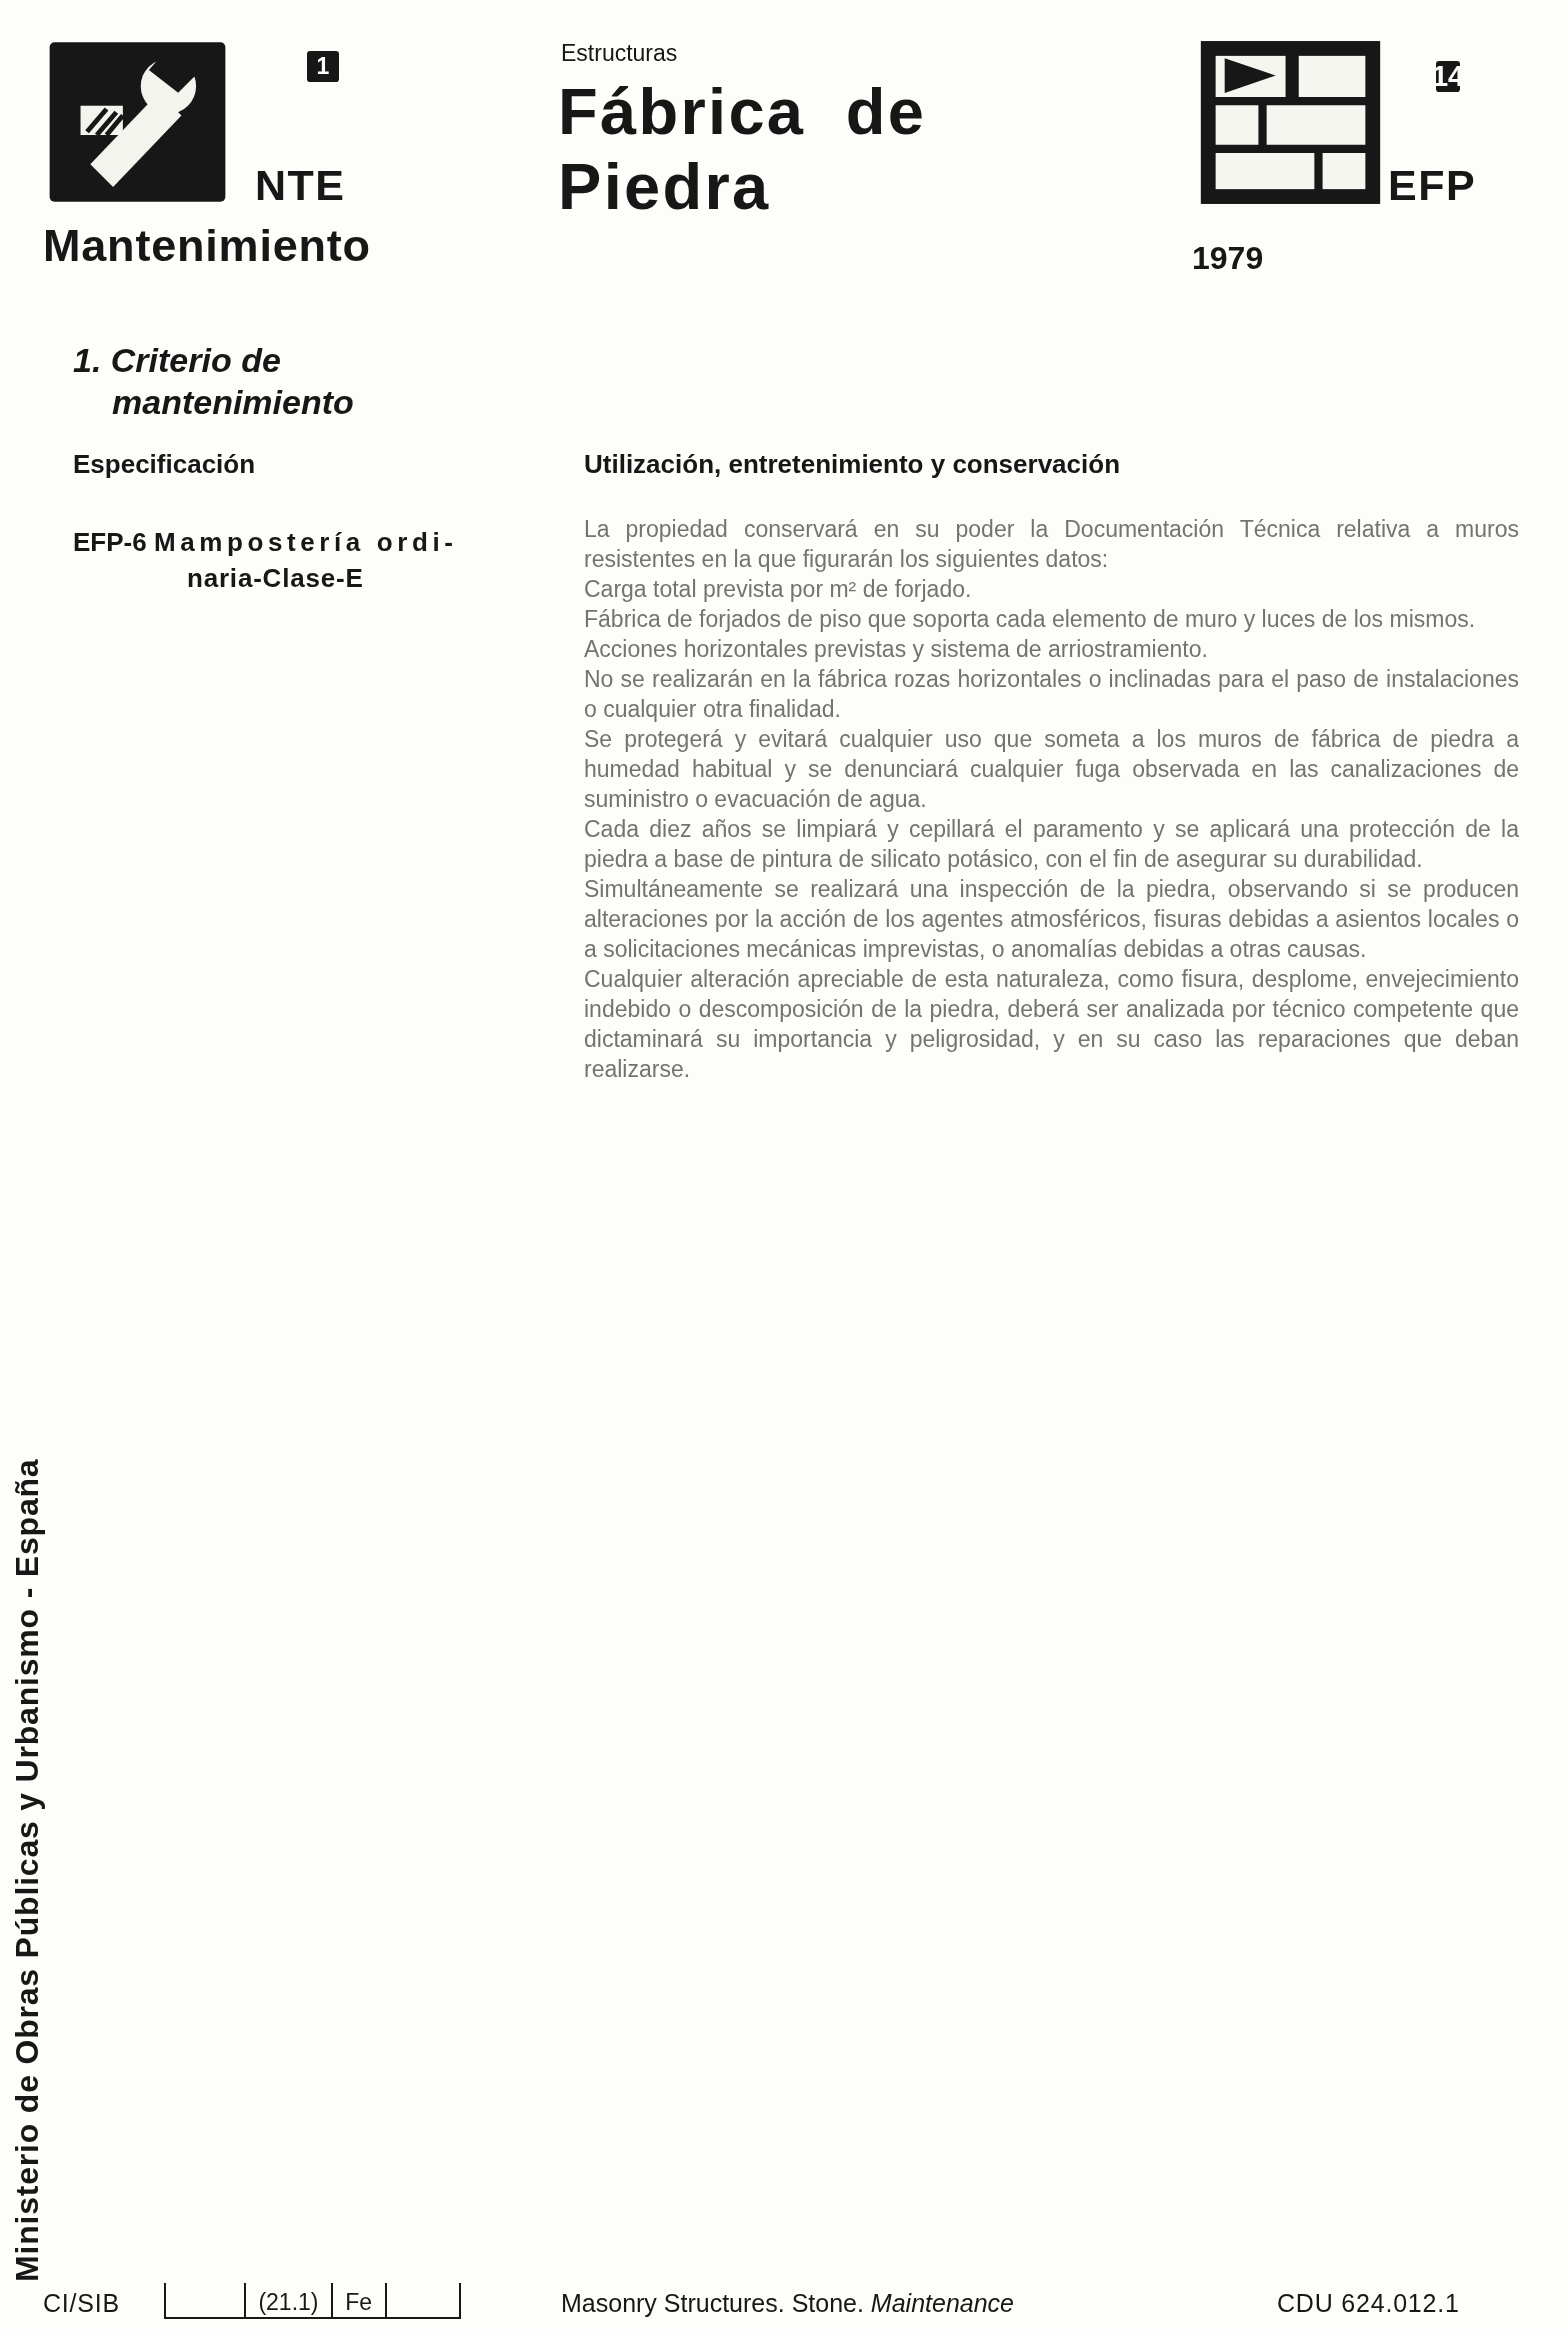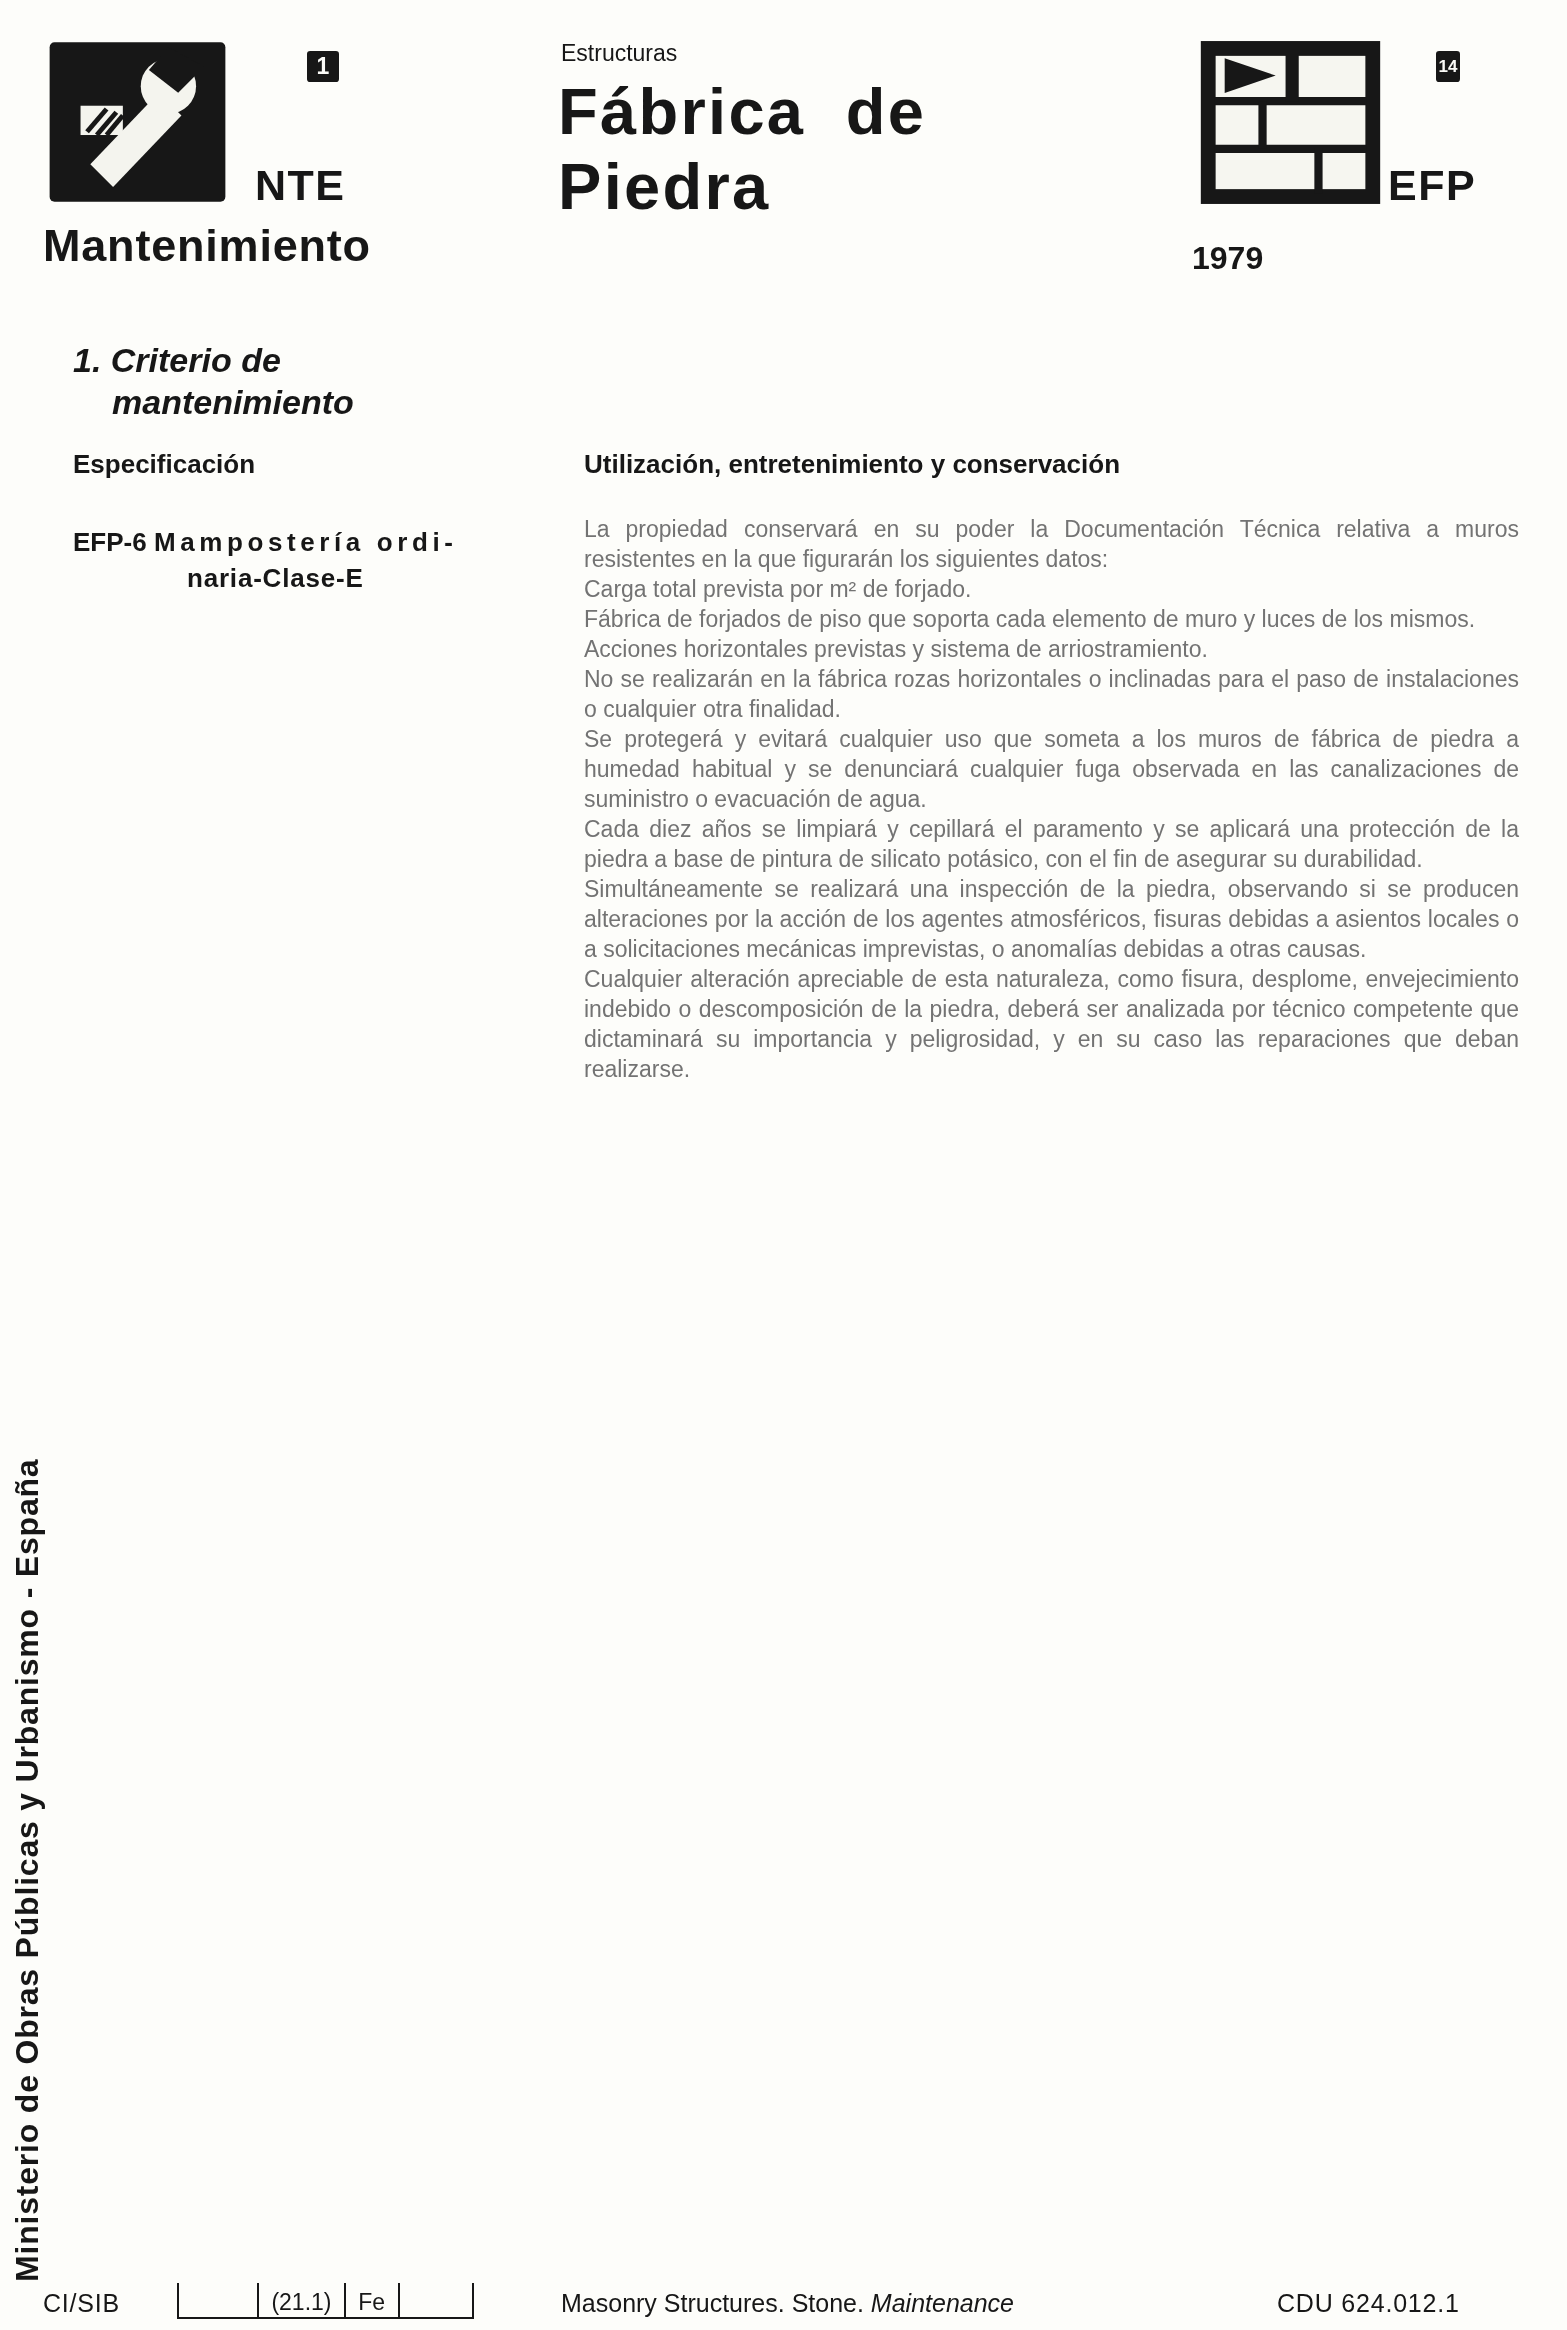--- a/index.html
+++ b/index.html
@@ -14,21 +14,21 @@
   }
 
   
   .logo-wrench { position:absolute; left:48px; top:40px; width:179px; height:164px; }
   .badge {
     position:absolute; background:#171717; color:#fbfbf8;
     font-weight:bold; display:flex; align-items:center; justify-content:center;
     border-radius:3.1px;
   }
   .badge-one  { left:307px; top:51px; width:32px; height:31px; font-size:23px; }
-  .badge-fourteen { left:1436px; top:51px; width:24px; height:31px; font-size:17px; }
+  .badge-fourteen { left:1436px; top:61px; width:24px; height:31px; font-size:29px; }
   .nte { position:absolute; left:255px; top:161px; font-size:43px; font-weight:bold; letter-spacing:1.5px; }
   .mantenimiento { position:absolute; left:43px; top:220px; font-size:45px; font-weight:bold; letter-spacing:0.8px; }
 
   .estructuras { position:absolute; left:561px; top:40px; font-size:23px; }
   .doc-title { position:absolute; left:558px; top:74px; font-size:65px; font-weight:bold; line-height:75px; letter-spacing:2.3px; word-spacing:20px; }
 
   .brick-icon { position:absolute; left:1200px; top:40px; width:181px; height:165px; }
   .efp  { position:absolute; left:1388px; top:161px; font-size:43px; font-weight:bold; letter-spacing:1.5px; }
   .year { position:absolute; left:1192px; top:240px; font-size:32px; font-weight:bold; }
 
@@ -60,21 +60,21 @@
   .vertical-label {
     position:absolute; left:9.3px; top:2282px;
     transform-origin:0 0; transform:rotate(-90deg);
     white-space:nowrap;
     font-size:32px; font-weight:bold; letter-spacing:0.8px;
   }
 
   
   .footer { position:absolute; left:0; top:2278px; width:1567px; height:46px; font-size:25px; }
   .cisib { position:absolute; left:43px; top:10.8px; letter-spacing:0.8px; }
-  .formbox { position:absolute; left:177px; top:4.6px; display:flex; height:36px; align-items:stretch;justify-content:flex-end; }
+  .formbox { position:absolute; left:164px; top:4.6px; display:flex; height:36px; align-items:stretch;justify-content:flex-end; }
   .formbox .seg { border-bottom:2.3px solid #171717; }
   .formbox .seg-a { width:80px; border-left:2.3px solid #171717; }
   .formbox .seg-b { width:74px; border-right:2.3px solid #171717; }
   .formbox .cell {
     border-left:2.3px solid #171717; border-right:2.3px solid #171717; border-bottom:2.3px solid #171717;
     padding:6.2px 12.4px 0 12.4px; font-size:23px;
   }
   .formbox .cell + .cell { border-left:none; }
   .subject { position:absolute; left:561px; top:10.8px; }
   .subject .em { font-style:italic; }

